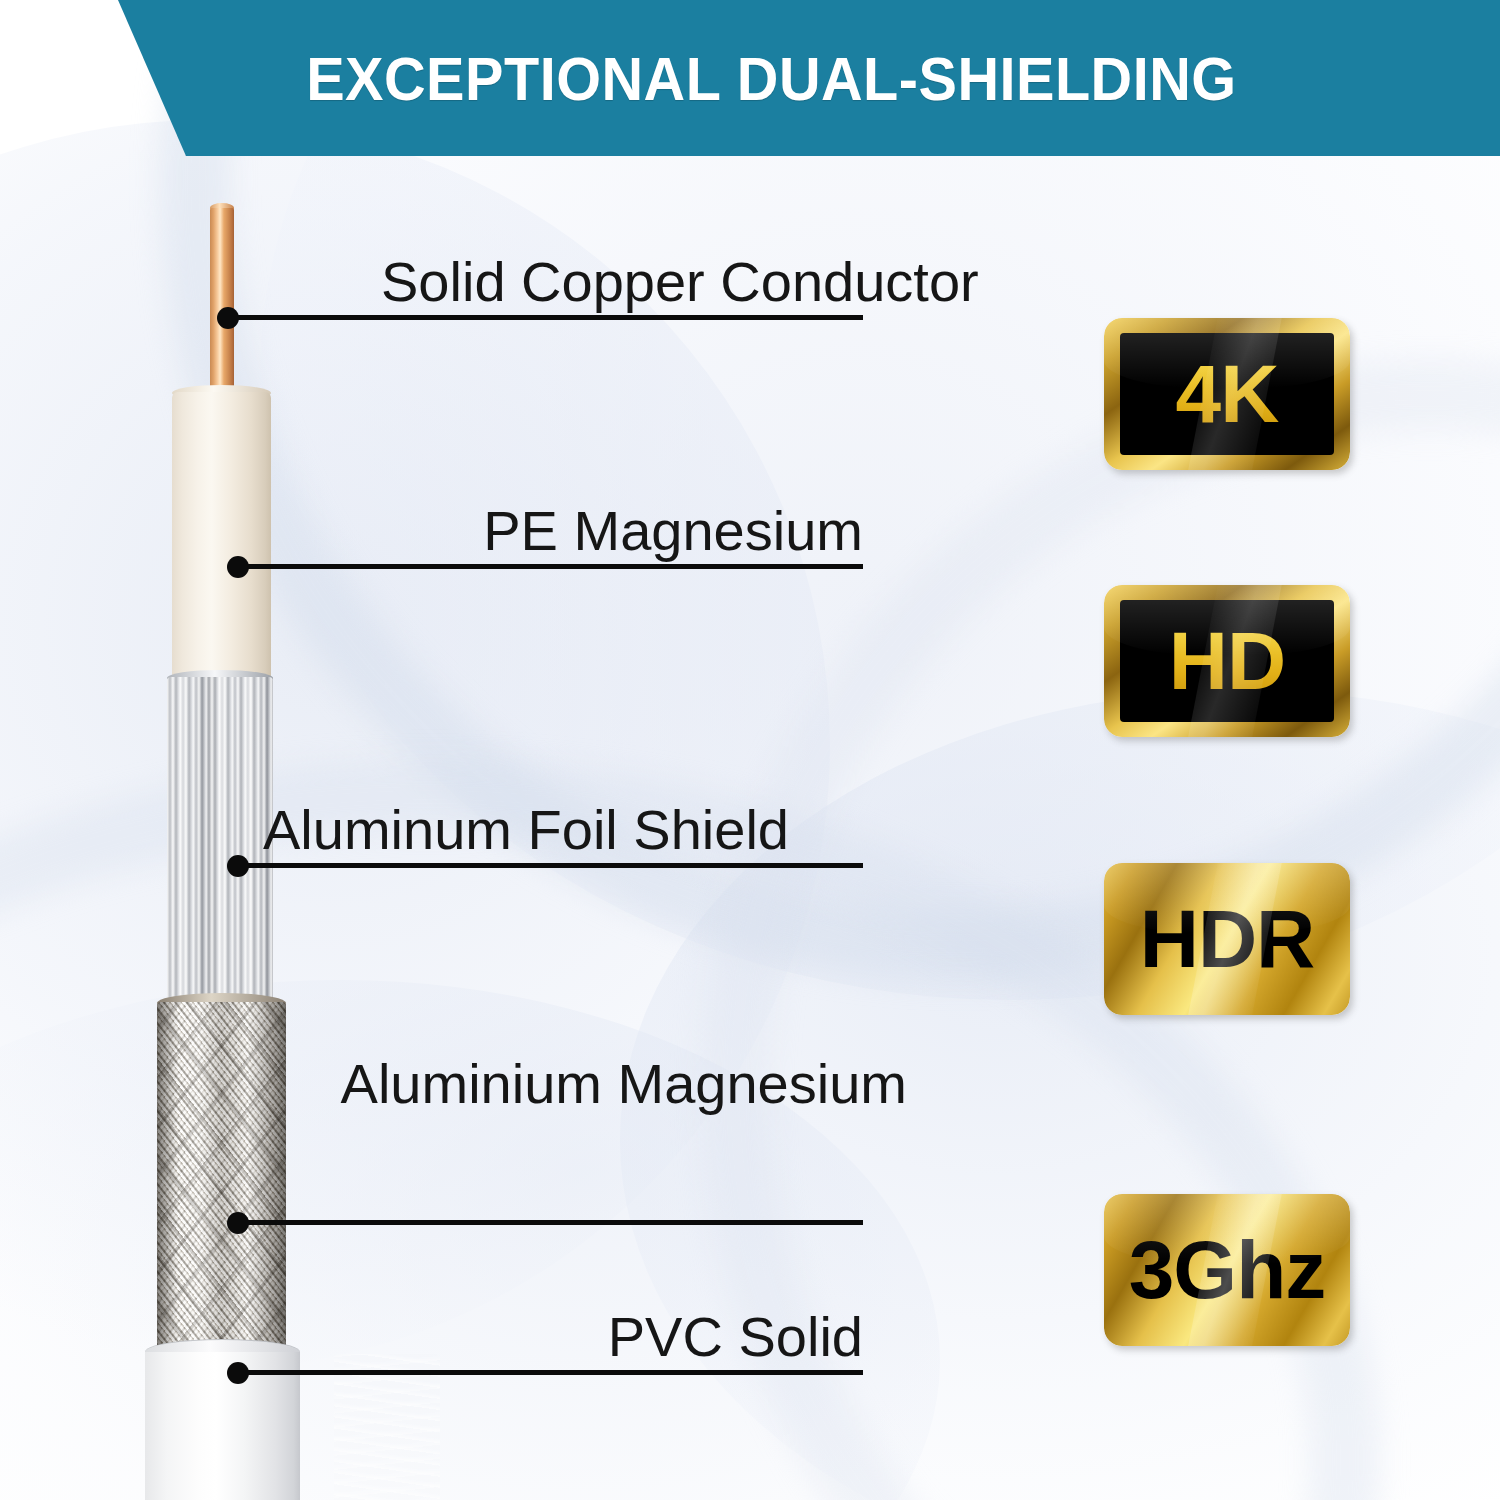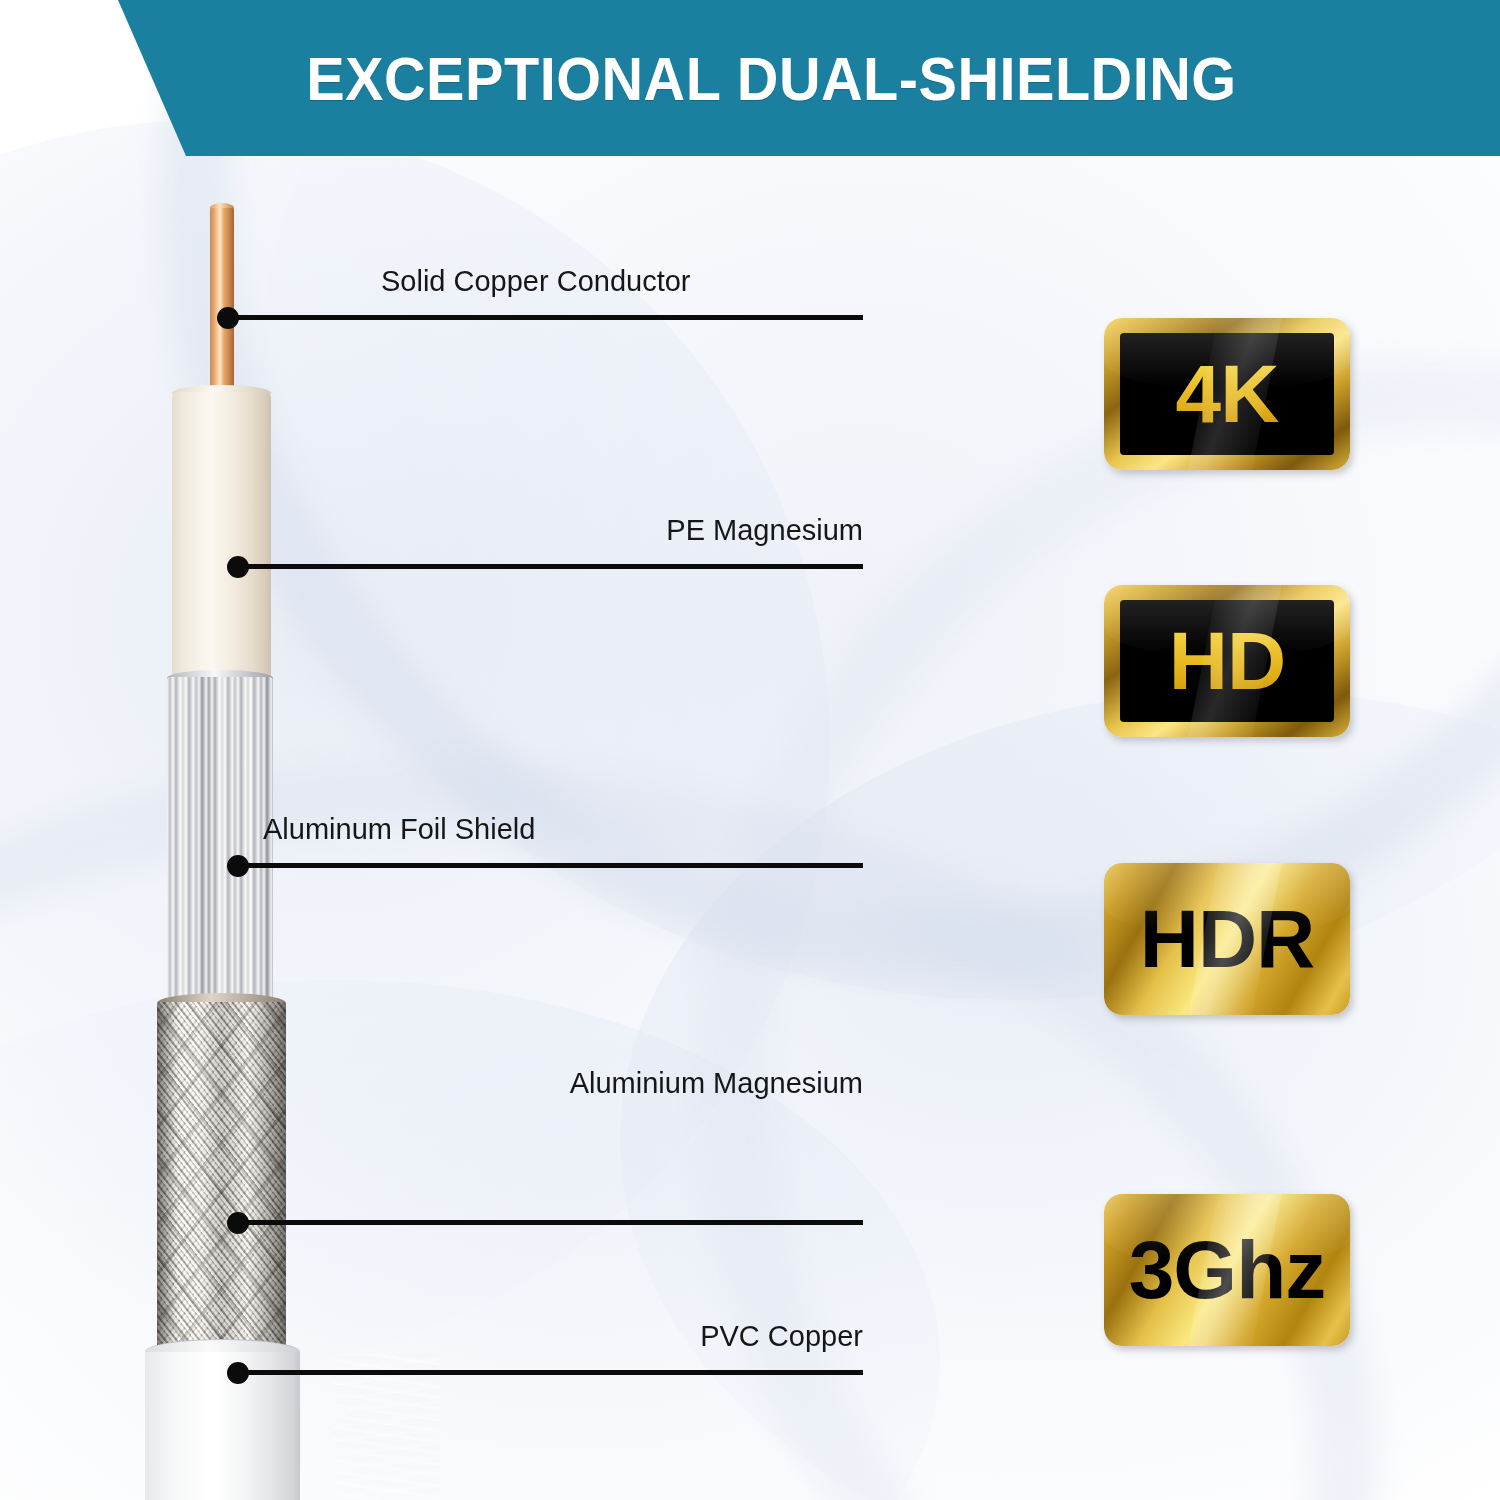--- a/index.html
+++ b/index.html
@@ -204,21 +204,21 @@
   .callout .dot{
     position:absolute;width:22px;height:22px;border-radius:50%;
     background:#0b0b0b;
   }
   .callout .lead{
     position:absolute;height:5px;background:#0b0b0b;
   }
   .callout .ctext{
     position:absolute;
     color:#161616;
-    font-size:29px;
+    font-size:56px;
     line-height:53px;
     white-space:nowrap;
     font-weight:normal;
   }
   .ctext.two-line{white-space:normal;text-align:right;}
 
   
   .badges{position:absolute;left:1104px;top:318px;width:260px;}
   .badge{
     position:absolute;left:0;width:246px;height:152px;
@@ -331,29 +331,29 @@
 
   <div class="callout">
     <div class="dot" style="left:227px;top:855px;"></div>
     <div class="lead" style="left:243px;top:863px;width:620px;"></div>
     <div class="ctext" style="left:263px;top:803px;width:600px;text-align:left;">Aluminum Foil Shield</div>
   </div>
 
   <div class="callout">
     <div class="dot" style="left:227px;top:1212px;"></div>
     <div class="lead" style="left:243px;top:1220px;width:620px;"></div>
-    <div class="ctext two-line" style="left:263px;top:1057px;width:600px;">
+    <div class="ctext two-line" style="left:263px;top:1057px;width:600px;padding-left:44px;">
       <div>Aluminium Magnesium</div>
     </div>
   </div>
 
   <div class="callout">
     <div class="dot" style="left:227px;top:1362px;"></div>
     <div class="lead" style="left:243px;top:1370px;width:620px;"></div>
-    <div class="ctext" style="left:263px;top:1310px;width:600px;text-align:right;">PVC Copper</div>
+    <div class="ctext" style="left:263px;top:1310px;width:600px;text-align:right;">PVC Solid</div>
   </div>
 
   <div class="badges">
 
     <div class="badge dark" style="top:0px;">
       <div class="frame"></div>
       <div class="inner"></div>
       <div class="label">4K</div>
       <div class="sheen"></div>
       <div class="gloss"></div>

